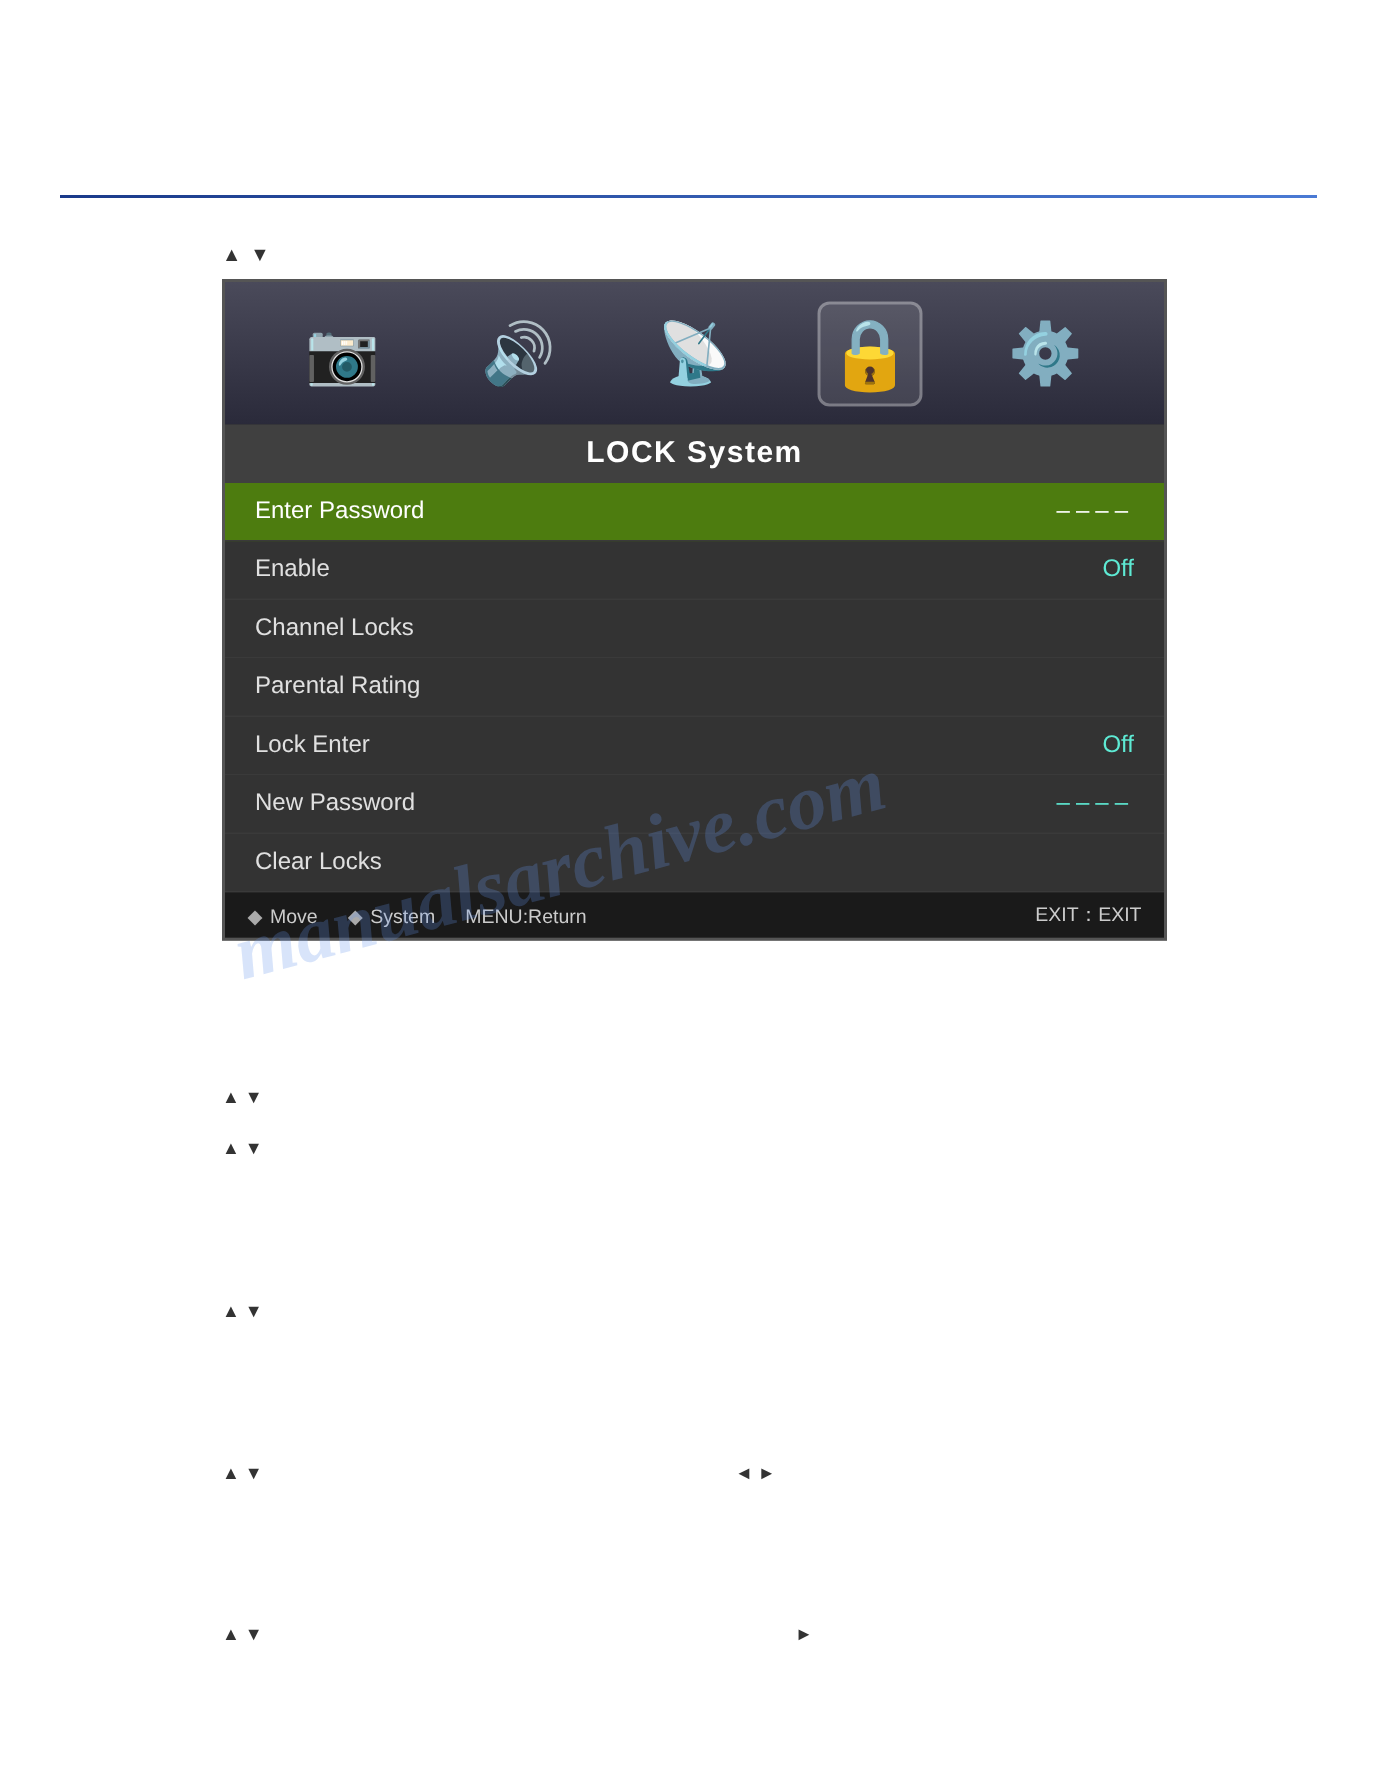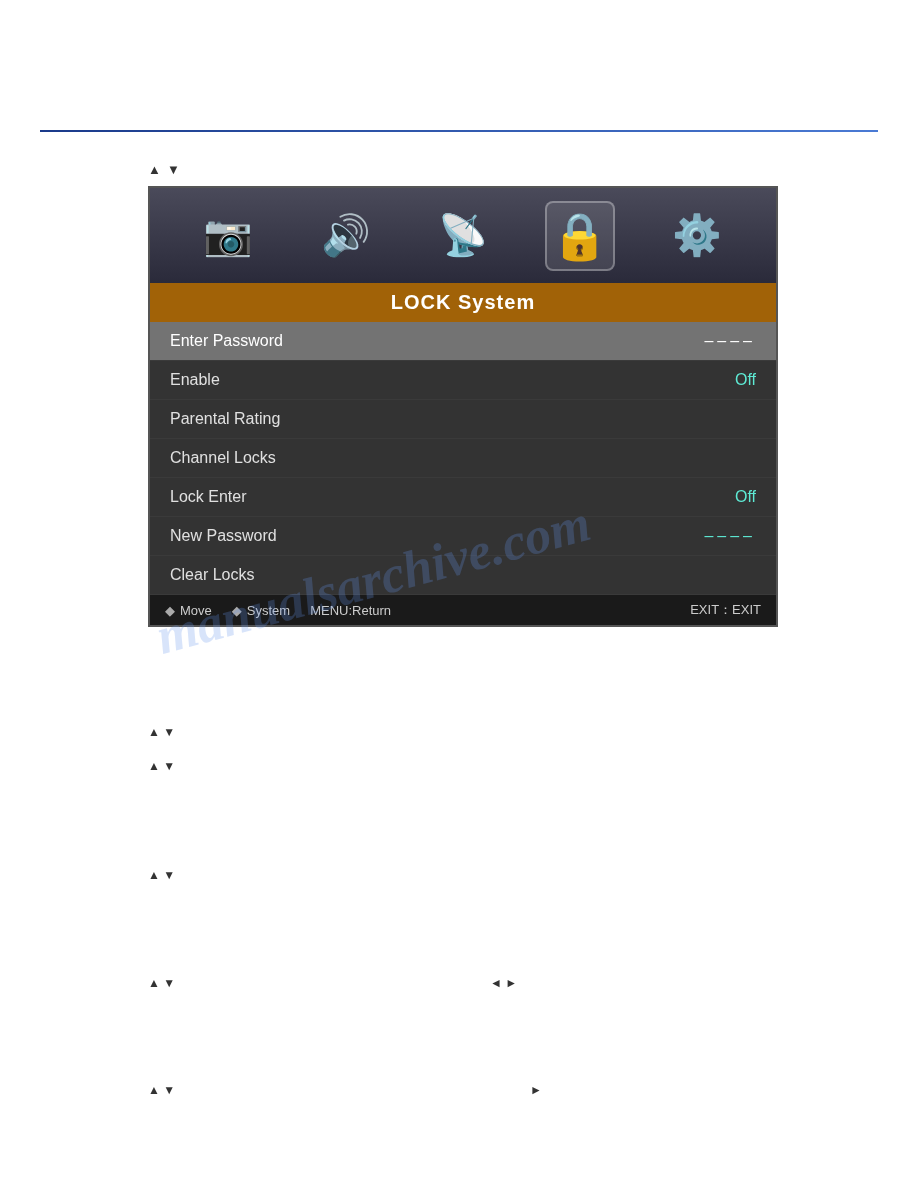--- a/index.html
+++ b/index.html
@@ -62,42 +62,42 @@
       position: relative;
     }
 
     .icon-item.active {
       background: rgba(255,255,255,0.1);
       border: 2px solid rgba(255,255,255,0.3);
     }
 
     
     .title-bar {
-      background: #a16207;
+      background: #404040;
       text-align: center;
       padding: 8px;
       color: white;
       font-size: 20px;
       font-weight: bold;
       letter-spacing: 1px;
     }
 
     
     .menu-row {
       display: flex;
       justify-content: space-between;
       align-items: center;
       padding: 10px 20px;
       color: #e0e0e0;
       font-size: 16px;
       border-bottom: 1px solid #3a3a3a;
     }
 
     .menu-row.highlighted {
-      background: #737373;
+      background: #4d7c0f;
       color: white;
     }
 
     .menu-row:not(.highlighted) {
       background: #333333;
       gap: 20px;
     }
 
     .menu-row:last-of-type {
       border-bottom: none;
@@ -208,26 +208,26 @@
     <span class="label">Enter Password</span>
     <span class="value dash-value">––––</span>
   </div>
 
   <div class="menu-row">
     <span class="label">Enable</span>
     <span class="value">Off</span>
   </div>
 
   <div class="menu-row">
+    <span class="label">Channel Locks</span>
+    <span class="value"></span>
+  </div>
+
+  <div class="menu-row">
     <span class="label">Parental Rating</span>
-    <span class="value"></span>
-  </div>
-
-  <div class="menu-row">
-    <span class="label">Channel Locks</span>
     <span class="value"></span>
   </div>
 
   <div class="menu-row">
     <span class="label">Lock Enter</span>
     <span class="value">Off</span>
   </div>
 
 
   <div class="menu-row">

